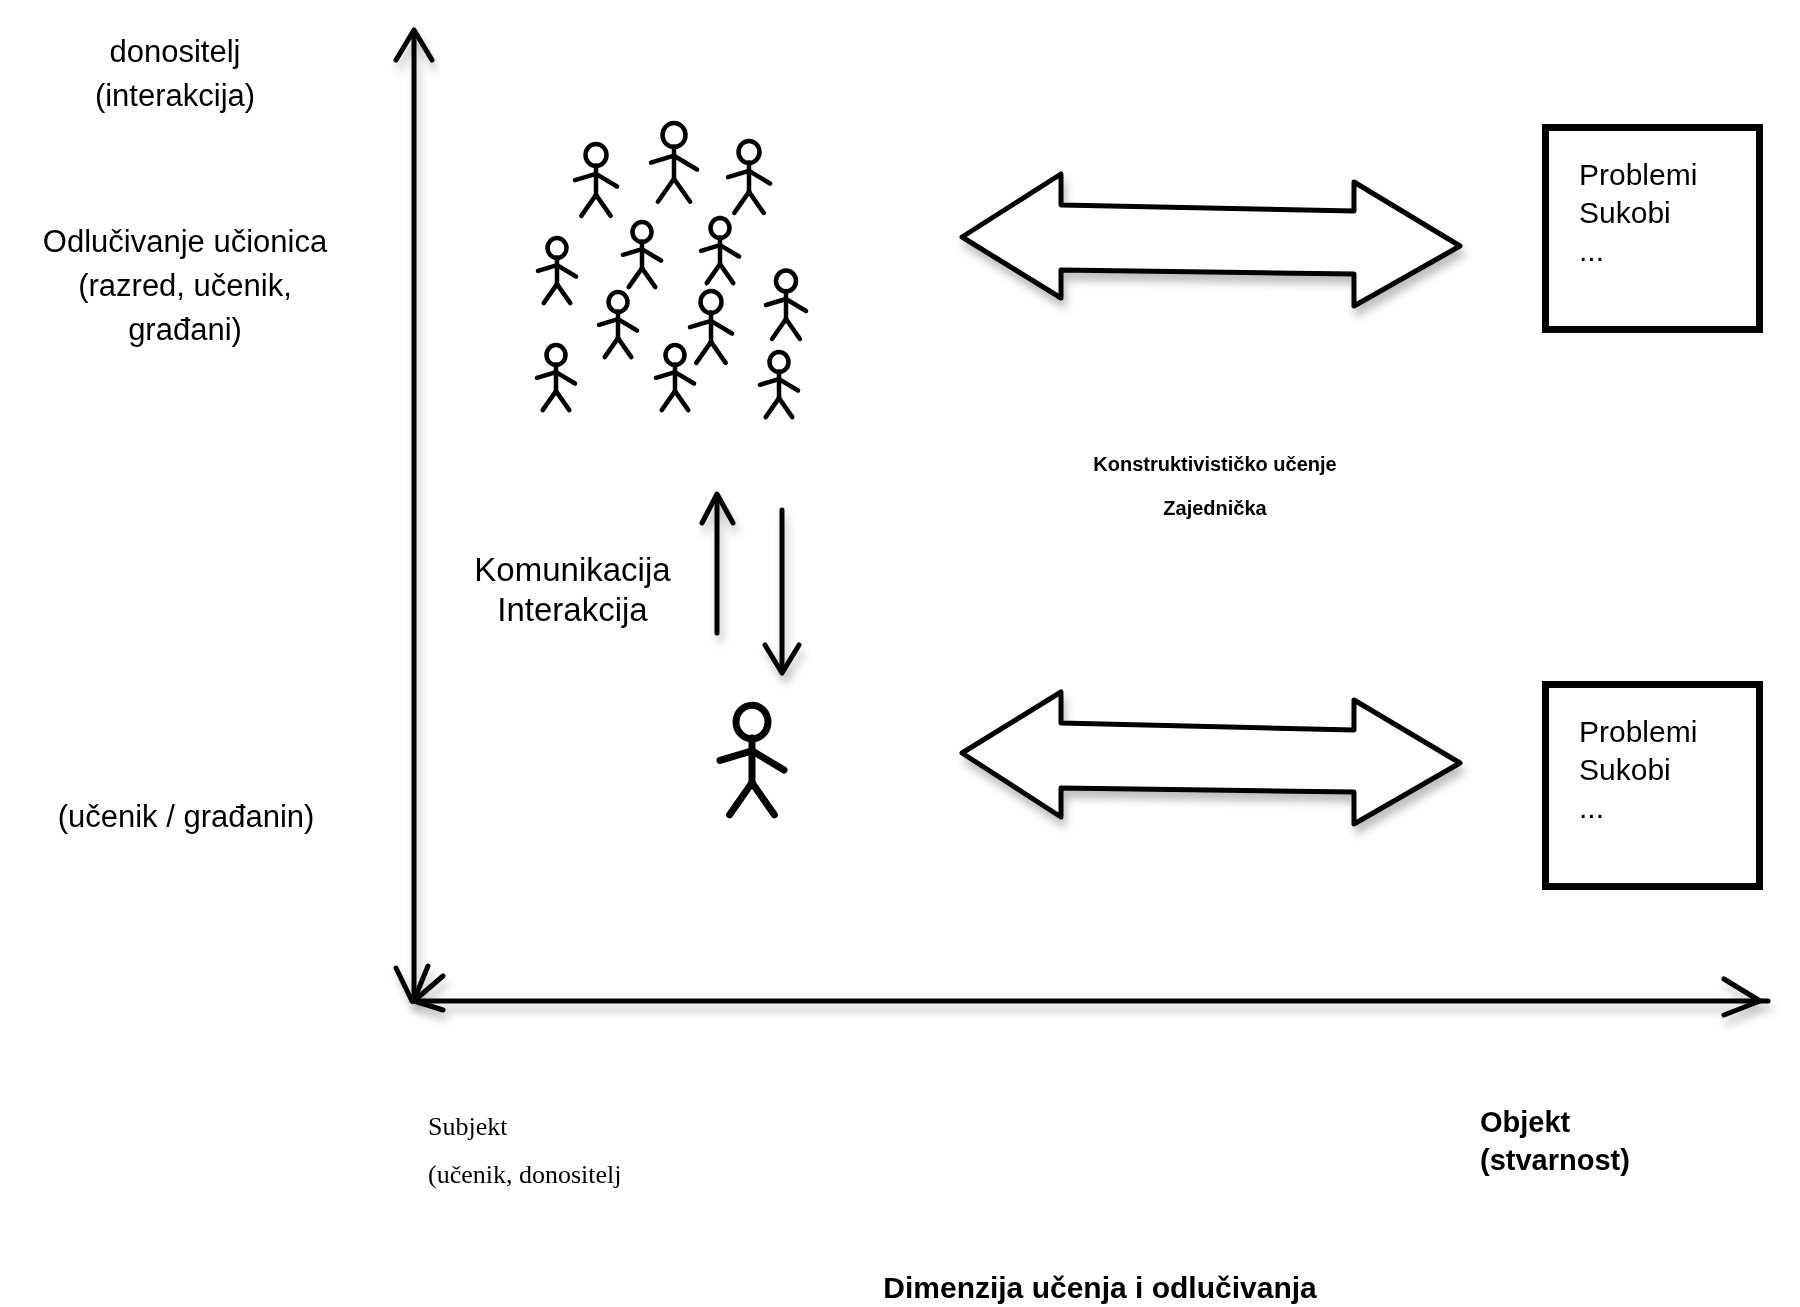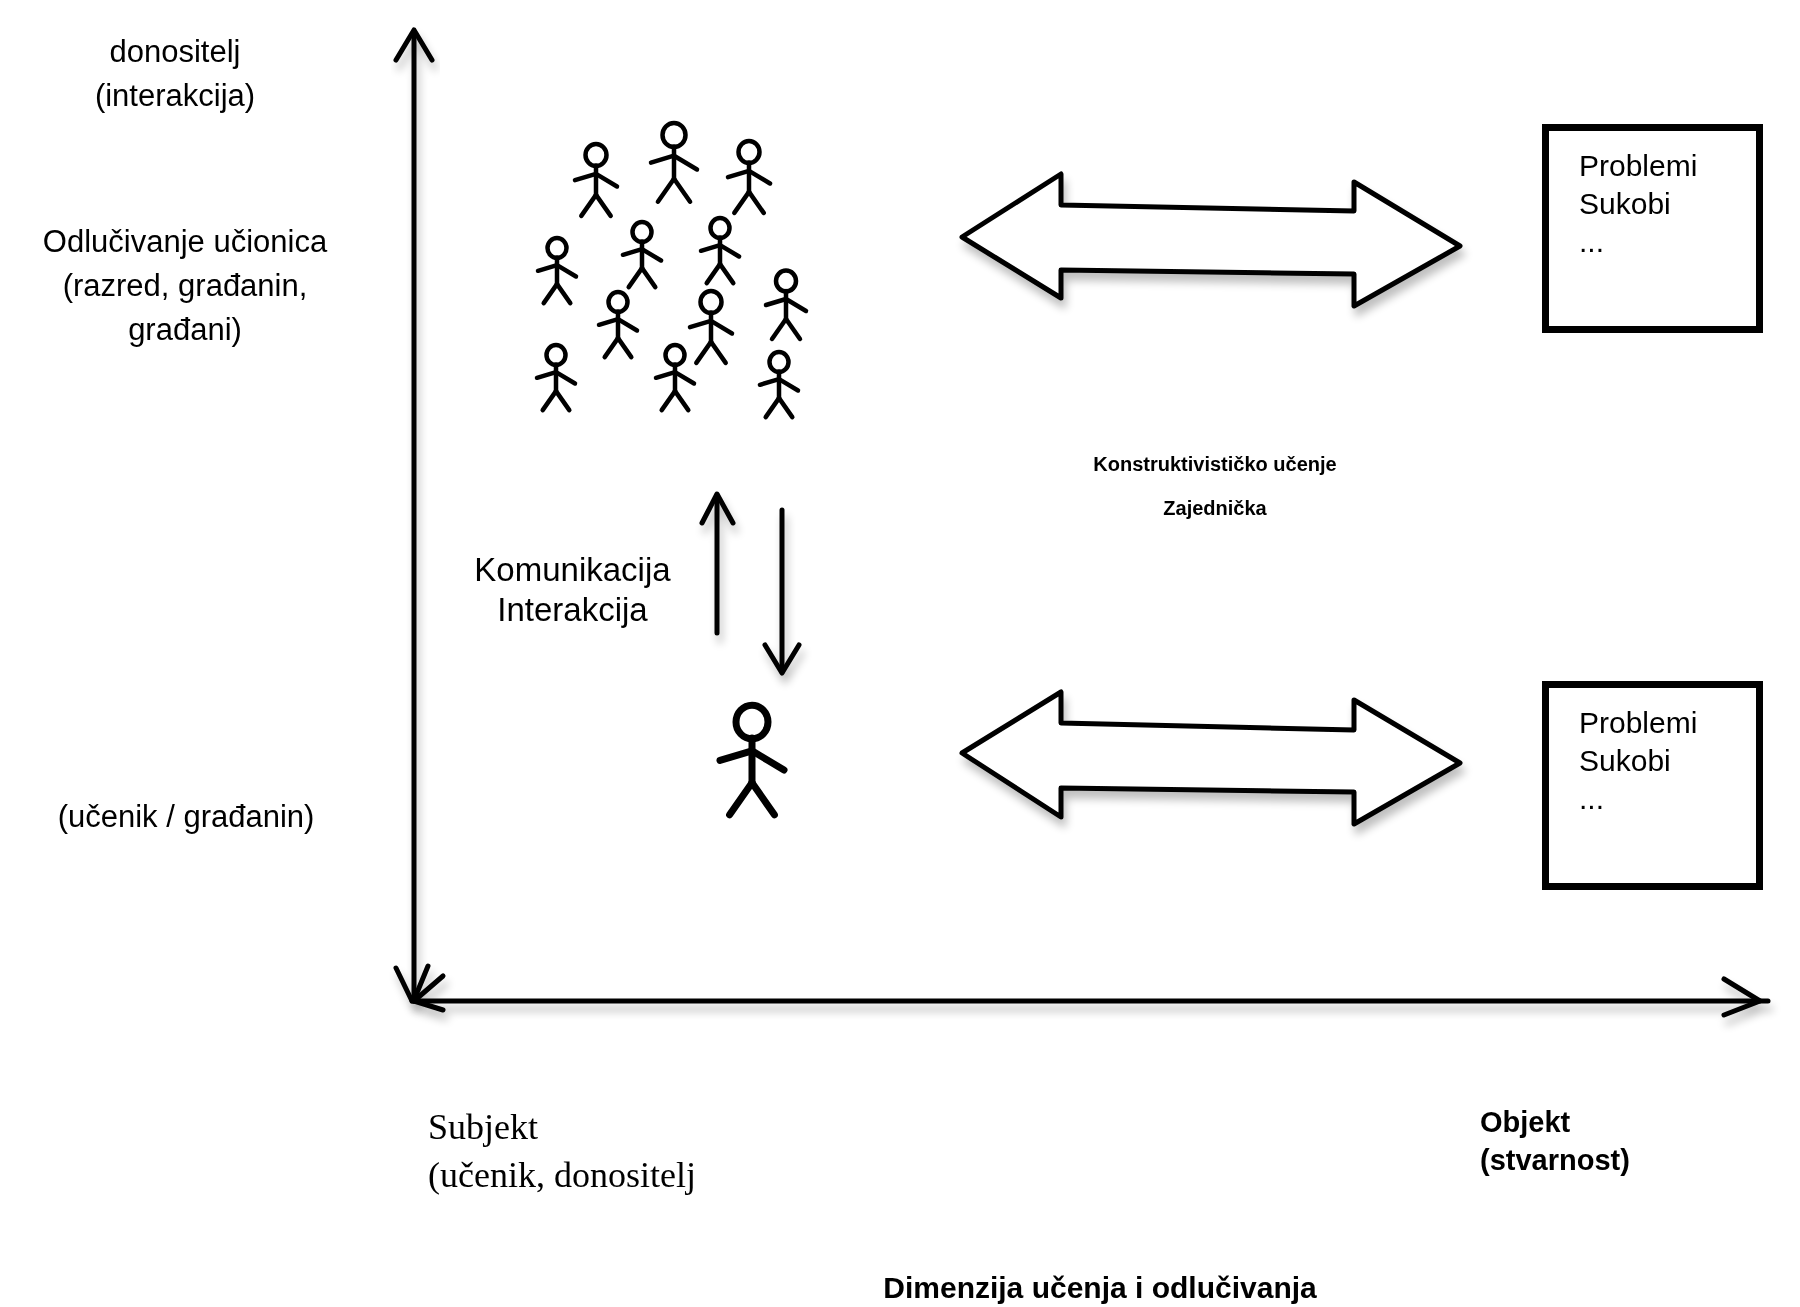--- a/index.html
+++ b/index.html
@@ -2,23 +2,23 @@
 <html><head>
 <meta charset="utf-8">
 <style>
   html, body { margin: 0; padding: 0; background: #ffffff; }
   body { width: 1800px; height: 1307px; position: relative; overflow: hidden;
          font-family: "Liberation Sans", sans-serif; color: #000; }
   .abs { position: absolute; }
   .lbl { font-family: "Liberation Sans", sans-serif; font-size: 31px; line-height: 44px; text-align: center; }
   .lbl div { white-space: nowrap; }
   .bold { font-weight: bold; }
-  .serif { font-family: "Liberation Serif", serif; font-size: 36px; line-height: 48px; text-align: left; }
+  .serif { font-family: "Liberation Serif", serif; font-size: 26px; line-height: 48px; text-align: left; }
   .box { position: absolute; border: 7px solid #000; background: #fff; box-sizing: border-box;
-         padding: 16px 0 0 30px; font-size: 30px; line-height: 38px; }
+         padding: 25px 0 0 30px; font-size: 30px; line-height: 38px; }
   .box div { white-space: nowrap; }
   svg { position: absolute; left: 0; top: 0; }
   .stroke { fill: none; stroke: #000; stroke-linecap: round; stroke-linejoin: round; }
 </style>
 </head>
 <body>
 
 <svg width="1800" height="1307">
   <defs>
     <filter id="soft" x="-20%" y="-20%" width="140%" height="160%">
@@ -189,21 +189,21 @@
     </g>
 </svg>
 
 <div class="abs lbl" style="left:0; top:30px; width:350px;">
   <div>donositelj</div>
   <div>(interakcija)</div>
 </div>
 
 <div class="abs lbl" style="left:0; top:220px; width:370px;">
   <div>Odlučivanje učionica</div>
-  <div>(razred, građanin,</div>
+  <div>(razred, učenik,</div>
   <div>građani)</div>
 </div>
 
 <div class="abs lbl" style="left:0; top:795px; width:372px;">
   <div>(učenik / građanin)</div>
 </div>
 
 <div class="abs lbl" style="left:460px; top:550px; width:225px; font-size:33px; line-height:40px;">
   <div>Komunikacija</div>
   <div>Interakcija</div>

